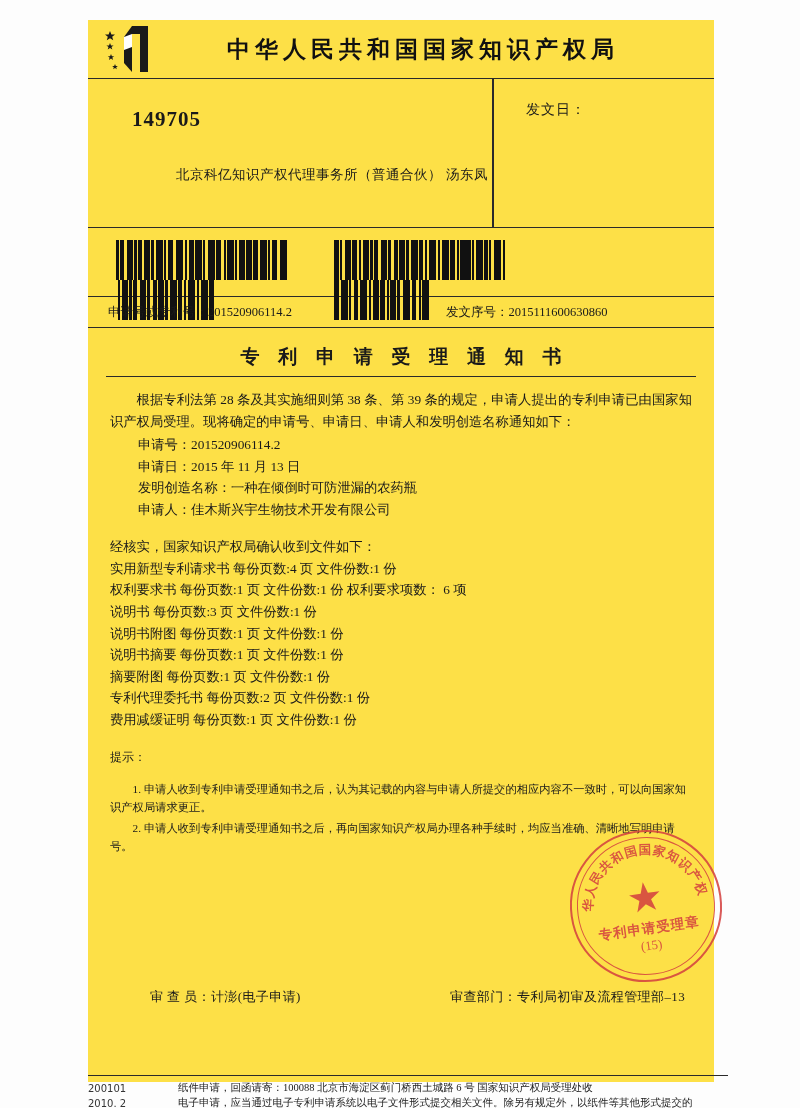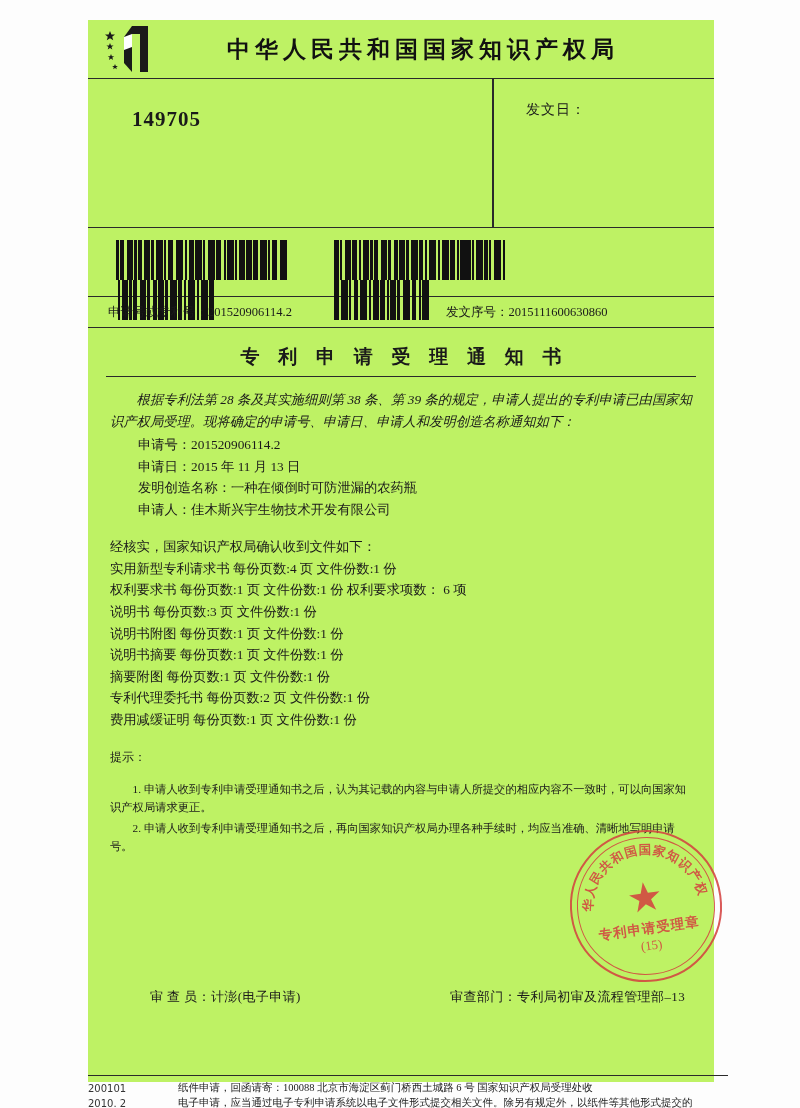--- a/index.html
+++ b/index.html
@@ -17,21 +17,21 @@
     height: 1108px;
     background: #fdfdfd;
     overflow: hidden;
   }
   .sheet {
     position: absolute;
     left: 88px;
     top: 20px;
     width: 626px;
     height: 1062px;
-    background: #bef264;
+    background: #fde047;
     box-shadow: 0 0 0 0 transparent;
   }
   
   .header {
     position: relative;
     height: 58px;
     border-bottom: 1.5px solid #2a2a2a;
     display: flex;
     align-items: center;
   }
@@ -158,21 +158,20 @@
   }
   .body {
     padding: 0 22px 0 22px;
     font-size: 13.3px;
     line-height: 1.62;
   }
   .para {
     text-indent: 2em;
     text-align: justify;
     margin: 0 0 2px 0;
-    font-style: italic;
   }
   .kv-list { margin: 2px 0 0 0; }
   .kv-list .kv {
     padding-left: 2.1em;
     margin: 0;
   }
   .section-gap { height: 16px; }
   .files-list .f { margin: 0; }
   .hint-head {
     margin-top: 18px;
@@ -313,20 +312,21 @@
             <polygon points="13,41 13.8,43 15.9,43 14.2,44.3 14.8,46.3 13,45.1 11.2,46.3 11.8,44.3 10.1,43 12.2,43"></polygon>
           </g>
         </svg>
       </div>
       <div class="org-title">中华人民共和国国家知识产权局</div>
     </div>
 
     <div class="addr-block">
       <div class="vdiv"></div>
       <div class="zipcode">149705</div>
+      <div class="addr-line2">北京科亿知识产权代理事务所（普通合伙） 汤东凤</div>
       <div class="issue-label">发文日：</div>
     </div>
 
     <div class="barcode-row">
       <div class="barcode left"><i style="width:3px;background:#111"></i><i style="width:1px;background:transparent"></i><i style="width:2px;background:#111"></i><i style="width:2px;background:#111"></i><i style="width:2px;background:transparent"></i><i style="width:1px;background:transparent"></i><i style="width:2px;background:#111"></i><i style="width:2px;background:#111"></i><i style="width:2px;background:#111"></i><i style="width:1px;background:transparent"></i><i style="width:3px;background:#111"></i><i style="width:1px;background:transparent"></i><i style="width:2px;background:#111"></i><i style="width:2px;background:#111"></i><i style="width:1px;background:transparent"></i><i style="width:1px;background:transparent"></i><i style="width:2px;background:#111"></i><i style="width:2px;background:#111"></i><i style="width:2px;background:#111"></i><i style="width:1px;background:transparent"></i><i style="width:3px;background:#111"></i><i style="width:1px;background:transparent"></i><i style="width:1px;background:transparent"></i><i style="width:2px;background:#111"></i><i style="width:2px;background:#111"></i><i style="width:3px;background:#111"></i><i style="width:1px;background:transparent"></i><i style="width:2px;background:#111"></i><i style="width:2px;background:transparent"></i><i style="width:2px;background:#111"></i><i style="width:3px;background:#111"></i><i style="width:1px;background:transparent"></i><i style="width:2px;background:transparent"></i><i style="width:2px;background:#111"></i><i style="width:2px;background:#111"></i><i style="width:3px;background:#111"></i><i style="width:2px;background:transparent"></i><i style="width:2px;background:#111"></i><i style="width:1px;background:transparent"></i><i style="width:1px;background:transparent"></i><i style="width:3px;background:#111"></i><i style="width:2px;background:#111"></i><i style="width:1px;background:transparent"></i><i style="width:2px;background:#111"></i><i style="width:2px;background:#111"></i><i style="width:3px;background:#111"></i><i style="width:1px;background:transparent"></i><i style="width:2px;background:#111"></i><i style="width:2px;background:transparent"></i><i style="width:1px;background:transparent"></i><i style="width:3px;background:#111"></i><i style="width:2px;background:#111"></i><i style="width:2px;background:#111"></i><i style="width:1px;background:transparent"></i><i style="width:2px;background:#111"></i><i style="width:3px;background:#111"></i><i style="width:2px;background:transparent"></i><i style="width:1px;background:transparent"></i><i style="width:2px;background:#111"></i><i style="width:1px;background:transparent"></i><i style="width:3px;background:#111"></i><i style="width:2px;background:#111"></i><i style="width:2px;background:#111"></i><i style="width:1px;background:transparent"></i><i style="width:2px;background:#111"></i><i style="width:1px;background:transparent"></i><i style="width:1px;background:transparent"></i><i style="width:2px;background:#111"></i><i style="width:2px;background:#111"></i><i style="width:2px;background:#111"></i><i style="width:1px;background:transparent"></i><i style="width:2px;background:#111"></i><i style="width:2px;background:#111"></i><i style="width:2px;background:#111"></i><i style="width:1px;background:transparent"></i><i style="width:3px;background:#111"></i><i style="width:2px;background:#111"></i><i style="width:1px;background:transparent"></i><i style="width:1px;background:transparent"></i><i style="width:2px;background:#111"></i><i style="width:3px;background:#111"></i><i style="width:2px;background:#111"></i><i style="width:1px;background:transparent"></i><i style="width:2px;background:#111"></i><i style="width:2px;background:transparent"></i><i style="width:3px;background:#111"></i><i style="width:2px;background:#111"></i><i style="width:1px;background:transparent"></i><i style="width:2px;background:transparent"></i><i style="width:2px;background:#111"></i><i style="width:3px;background:#111"></i><i style="width:2px;background:#111"></i><i style="width:2px;background:transparent"></i><i style="width:2px;background:#111"></i><i style="width:1px;background:transparent"></i><i style="width:1px;background:transparent"></i><i style="width:2px;background:#111"></i><i style="width:2px;background:#111"></i><i style="width:2px;background:#111"></i><i style="width:1px;background:transparent"></i><i style="width:3px;background:#111"></i><i style="width:1px;background:transparent"></i><i style="width:2px;background:#111"></i><i style="width:2px;background:#111"></i><i style="width:2px;background:transparent"></i><i style="width:1px;background:transparent"></i><i style="width:2px;background:#111"></i><i style="width:2px;background:#111"></i><i style="width:2px;background:#111"></i><i style="width:1px;background:transparent"></i><i style="width:3px;background:#111"></i><i style="width:1px;background:transparent"></i><i style="width:2px;background:transparent"></i><i style="width:2px;background:#111"></i><i style="width:2px;background:#111"></i><i style="width:1px;background:transparent"></i><i style="width:2px;background:#111"></i><i style="width:2px;background:#111"></i><i style="width:2px;background:#111"></i><i style="width:1px;background:transparent"></i><i style="width:3px;background:#111"></i><i style="width:1px;background:transparent"></i><i style="width:1px;background:transparent"></i><i style="width:2px;background:#111"></i><i style="width:2px;background:#111"></i><i style="width:3px;background:#111"></i><i style="width:1px;background:transparent"></i><i style="width:2px;background:#111"></i><i style="width:2px;background:#111"></i><i style="width:1px;background:transparent"></i><i style="width:1px;background:transparent"></i><i style="width:2px;background:#111"></i><i style="width:2px;background:transparent"></i><i style="width:2px;background:#111"></i><i style="width:2px;background:#111"></i><i style="width:3px;background:#111"></i><i style="width:2px;background:transparent"></i><i style="width:2px;background:#111"></i><i style="width:1px;background:transparent"></i><i style="width:1px;background:transparent"></i><i style="width:3px;background:#111"></i><i style="width:2px;background:#111"></i><i style="width:2px;background:#111"></i><i style="width:1px;background:transparent"></i><i style="width:2px;background:#111"></i><i style="width:3px;background:#111"></i></div>
       <div class="barcode right"><i style="width:3px;background:#111"></i><i style="width:2px;background:#111"></i><i style="width:1px;background:transparent"></i><i style="width:2px;background:#111"></i><i style="width:2px;background:transparent"></i><i style="width:1px;background:transparent"></i><i style="width:2px;background:#111"></i><i style="width:2px;background:#111"></i><i style="width:2px;background:#111"></i><i style="width:1px;background:transparent"></i><i style="width:3px;background:#111"></i><i style="width:2px;background:#111"></i><i style="width:2px;background:transparent"></i><i style="width:2px;background:#111"></i><i style="width:1px;background:transparent"></i><i style="width:1px;background:transparent"></i><i style="width:2px;background:#111"></i><i style="width:2px;background:#111"></i><i style="width:2px;background:#111"></i><i style="width:1px;background:transparent"></i><i style="width:3px;background:#111"></i><i style="width:1px;background:transparent"></i><i style="width:2px;background:#111"></i><i style="width:2px;background:#111"></i><i style="width:2px;background:transparent"></i><i style="width:1px;background:transparent"></i><i style="width:2px;background:#111"></i><i style="width:2px;background:#111"></i><i style="width:2px;background:#111"></i><i style="width:1px;background:transparent"></i><i style="width:3px;background:#111"></i><i style="width:1px;background:transparent"></i><i style="width:2px;background:transparent"></i><i style="width:2px;background:#111"></i><i style="width:2px;background:#111"></i><i style="width:1px;background:transparent"></i><i style="width:2px;background:#111"></i><i style="width:2px;background:#111"></i><i style="width:2px;background:#111"></i><i style="width:1px;background:transparent"></i><i style="width:3px;background:#111"></i><i style="width:1px;background:transparent"></i><i style="width:1px;background:transparent"></i><i style="width:2px;background:#111"></i><i style="width:2px;background:#111"></i><i style="width:3px;background:#111"></i><i style="width:1px;background:transparent"></i><i style="width:2px;background:#111"></i><i style="width:2px;background:#111"></i><i style="width:1px;background:transparent"></i><i style="width:1px;background:transparent"></i><i style="width:2px;background:#111"></i><i style="width:2px;background:transparent"></i><i style="width:2px;background:#111"></i><i style="width:2px;background:#111"></i><i style="width:3px;background:#111"></i><i style="width:2px;background:transparent"></i><i style="width:2px;background:#111"></i><i style="width:1px;background:transparent"></i><i style="width:1px;background:transparent"></i><i style="width:3px;background:#111"></i><i style="width:2px;background:#111"></i><i style="width:2px;background:#111"></i><i style="width:1px;background:transparent"></i><i style="width:2px;background:#111"></i><i style="width:3px;background:#111"></i><i style="width:1px;background:transparent"></i><i style="width:1px;background:transparent"></i><i style="width:2px;background:#111"></i><i style="width:1px;background:transparent"></i><i style="width:3px;background:#111"></i><i style="width:2px;background:#111"></i><i style="width:2px;background:#111"></i><i style="width:2px;background:#111"></i><i style="width:2px;background:#111"></i><i style="width:1px;background:transparent"></i><i style="width:2px;background:#111"></i><i style="width:1px;background:transparent"></i><i style="width:1px;background:transparent"></i><i style="width:2px;background:#111"></i><i style="width:3px;background:#111"></i><i style="width:2px;background:#111"></i><i style="width:1px;background:transparent"></i><i style="width:2px;background:#111"></i><i style="width:2px;background:#111"></i><i style="width:1px;background:transparent"></i><i style="width:2px;background:#111"></i><i style="width:1px;background:transparent"></i><i style="width:2px;background:transparent"></i><i style="width:2px;background:#111"></i><i style="width:3px;background:#111"></i><i style="width:2px;background:#111"></i><i style="width:2px;background:transparent"></i><i style="width:2px;background:#111"></i><i style="width:1px;background:transparent"></i><i style="width:3px;background:#111"></i><i style="width:2px;background:#111"></i><i style="width:1px;background:transparent"></i><i style="width:1px;background:transparent"></i><i style="width:2px;background:#111"></i><i style="width:3px;background:#111"></i><i style="width:2px;background:#111"></i><i style="width:1px;background:transparent"></i><i style="width:2px;background:#111"></i><i style="width:2px;background:transparent"></i><i style="width:1px;background:transparent"></i><i style="width:2px;background:#111"></i><i style="width:2px;background:#111"></i><i style="width:2px;background:transparent"></i><i style="width:2px;background:#111"></i><i style="width:3px;background:#111"></i><i style="width:2px;background:#111"></i><i style="width:2px;background:transparent"></i><i style="width:2px;background:#111"></i><i style="width:1px;background:transparent"></i><i style="width:1px;background:transparent"></i><i style="width:2px;background:#111"></i><i style="width:2px;background:#111"></i><i style="width:2px;background:#111"></i><i style="width:1px;background:transparent"></i><i style="width:3px;background:#111"></i><i style="width:2px;background:#111"></i><i style="width:1px;background:transparent"></i><i style="width:1px;background:transparent"></i><i style="width:2px;background:#111"></i><i style="width:1px;background:transparent"></i><i style="width:2px;background:#111"></i><i style="width:2px;background:#111"></i><i style="width:2px;background:#111"></i><i style="width:1px;background:transparent"></i><i style="width:3px;background:#111"></i><i style="width:1px;background:transparent"></i><i style="width:2px;background:transparent"></i><i style="width:2px;background:#111"></i><i style="width:2px;background:#111"></i><i style="width:3px;background:#111"></i><i style="width:2px;background:transparent"></i><i style="width:2px;background:#111"></i><i style="width:2px;background:#111"></i><i style="width:1px;background:transparent"></i><i style="width:2px;background:transparent"></i><i style="width:2px;background:#111"></i><i style="width:1px;background:transparent"></i><i style="width:2px;background:#111"></i><i style="width:2px;background:#111"></i><i style="width:3px;background:#111"></i></div>
     </div>
 
     <div class="num-row">
       <div class="app-no">

